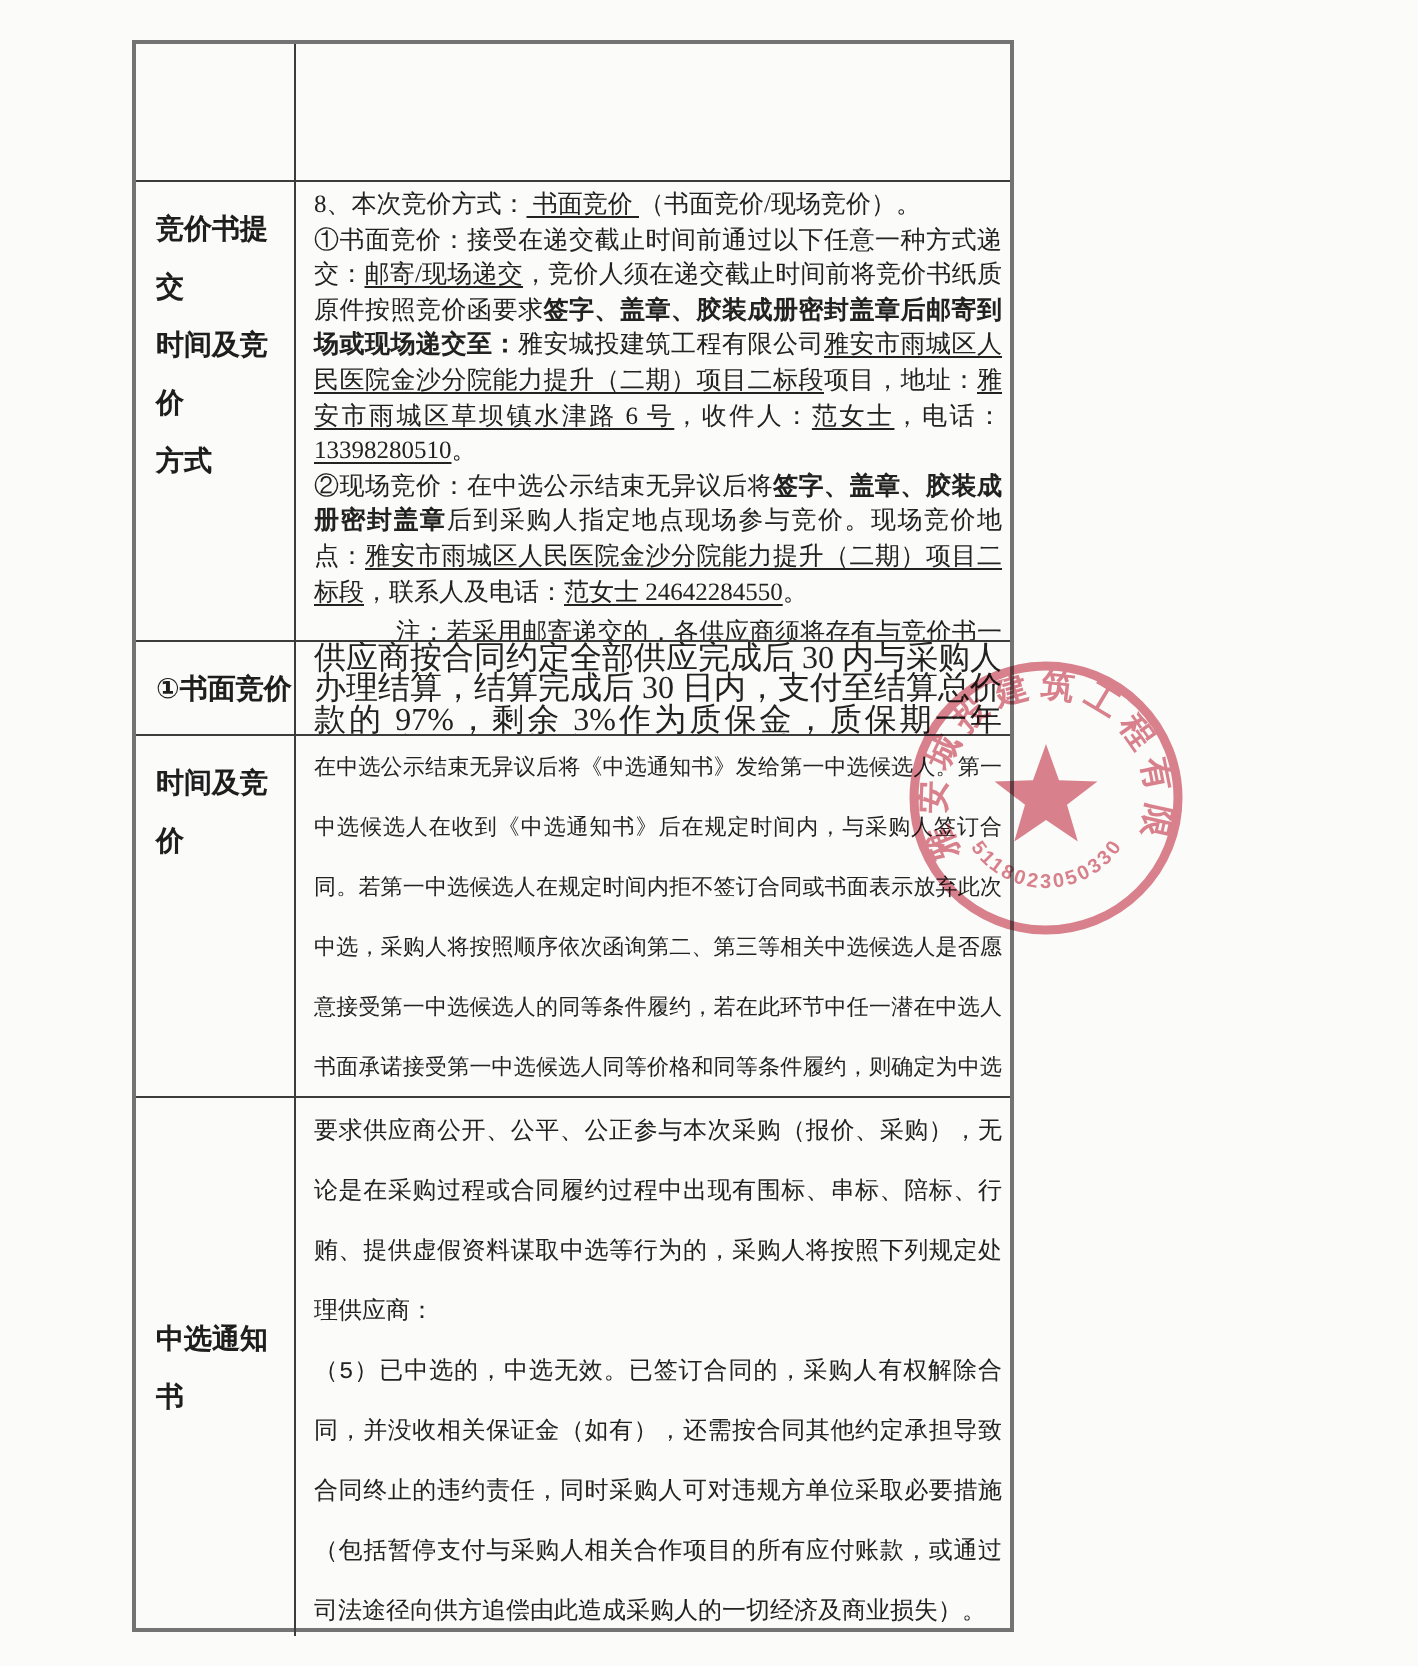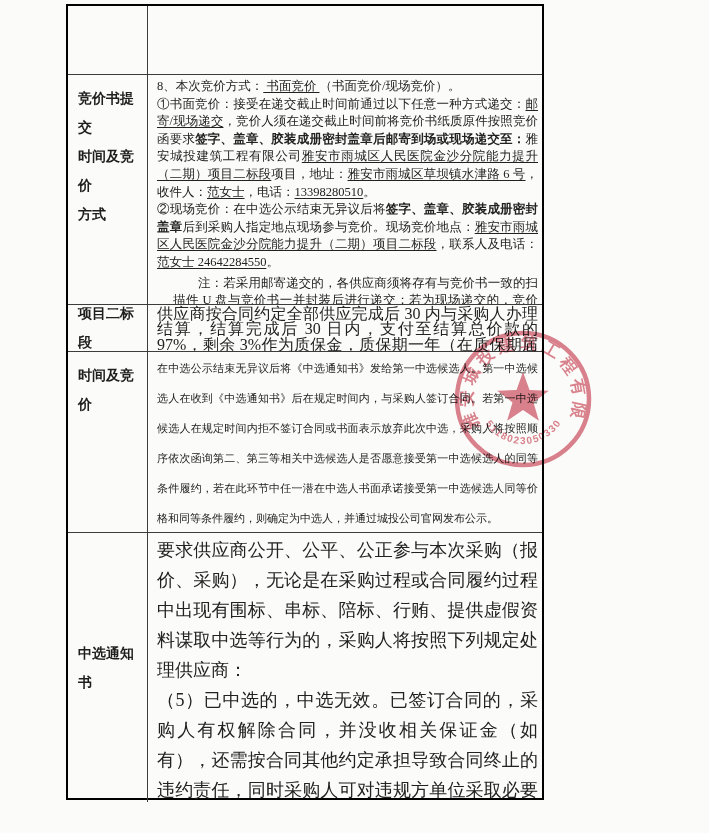--- a/index.html
+++ b/index.html
@@ -3,22 +3,22 @@
 <meta charset="utf-8">
 <style>
   html,body{margin:0;padding:0;}
   body{
     width:709px;height:833px;position:relative;overflow:hidden;
     background:#fbfbf9;
     font-family:"Liberation Serif","DejaVu Serif",serif;
     color:#222;
   }
   .doc-table{
-    position:absolute;left:66px;top:4px;width:478px;height:796px;
-    border:2px solid #000000;box-sizing:border-box;background:transparent;
+    position:absolute;left:66px;top:20px;width:441px;height:796px;
+    border:2px solid #737373;box-sizing:border-box;background:transparent;
   }
   .t-row{display:flex;box-sizing:border-box;border-bottom:1.5px solid #3c3c3c;}
   .t-row:last-child{border-bottom:none;}
   .r1{height:69px;}
   .r2{height:230px;}
   .r3{height:47px;}
   .r4{height:181px;}
   .r5{height:269px;}
   .cell-label{
     width:80px;box-sizing:border-box;flex:0 0 80px;
@@ -31,21 +31,21 @@
   .v-top{justify-content:flex-start;padding-top:9px;}
   .v-center{justify-content:center;}
   .cell-content{
     flex:1;box-sizing:border-box;overflow:hidden;
     padding:0 4px 0 9px;
   }
   .cell-content p{margin:0;text-align:justify;}
   .r2 .cell-content{font-size:12.5px;line-height:17.6px;padding-top:3px;}
   .r3 .cell-content{font-size:16px;line-height:15.4px;padding-top:1px;}
   .r4 .cell-content{font-size:11px;line-height:30px;padding-top:1px;}
-  .r5 .cell-content{font-size:18px;line-height:30px;padding-top:2px;}
+  .r5 .cell-content{font-size:12px;line-height:30px;padding-top:2px;font-family:Liberation Mono, monospace;}
   .para.indent{text-indent:2em;}
   .r2 .cell-content .para.indent{margin-top:3px;margin-left:16px;}
   .seg-u{text-decoration:underline;text-underline-offset:2px;}
   .seg-b{font-weight:bold;}
   
   .seal{
     position:absolute;left:447px;top:326px;width:152px;height:148px;
     mix-blend-mode:multiply;opacity:0.78;pointer-events:none;
   }
   .seal text{
@@ -69,21 +69,21 @@
 方式</div>
     <div class="cell-content">
         <p class="para"><span>8、本次竞价方式：</span><span class="seg-u"> 书面竞价 </span><span>（书面竞价/现场竞价）。</span></p>
         <p class="para"><span>①书面竞价：接受在递交截止时间前通过以下任意一种方式递交：</span><span class="seg-u">邮寄/现场递交</span><span>，竞价人须在递交截止时间前将竞价书纸质原件按照竞价函要求</span><span class="seg-b">签字、盖章、胶装成册密封盖章后邮寄到场或现场递交至：</span><span>雅安城投建筑工程有限公司</span><span class="seg-u">雅安市雨城区人民医院金沙分院能力提升（二期）项目二标段</span><span>项目，地址：</span><span class="seg-u">雅安市雨城区草坝镇水津路 6 号</span><span>，收件人：</span><span class="seg-u">范女士</span><span>，电话：</span><span class="seg-u">13398280510</span><span>。</span></p>
         <p class="para"><span>②现场竞价：在中选公示结束无异议后将</span><span class="seg-b">签字、盖章、胶装成册密封盖章</span><span>后到采购人指定地点现场参与竞价。现场竞价地点：</span><span class="seg-u">雅安市雨城区人民医院金沙分院能力提升（二期）项目二标段</span><span>，联系人及电话：</span><span class="seg-u">范女士 24642284550</span><span>。</span></p>
         <p class="para indent"><span>注：若采用邮寄递交的，各供应商须将存有与竞价书一致的扫描件 U 盘与竞价书一并封装后进行递交；若为现场递交的，竞价书扫描件 U 盘可单独交由采购人现场拷贝后予以归还。</span></p>
       </div>
   </div>
 
   <div class="t-row r3">
-    <div class="cell-label v-center">项目二标段</div>
+    <div class="cell-label v-center">①书面竞价</div>
     <div class="cell-content">
         <p class="para"><span>供应商按合同约定全部供应完成后 30 内与采购人办理结算，结算完成后 30 日内，支付至结算总价款的 97%，剩余 3%作为质保金，质保期一年（在质保期届满后 30 个工作日内无息支付给乙方，乙方应向甲方递交退还申请资料）。</span></p>
       </div>
   </div>
 
   <div class="t-row r4">
     <div class="cell-label v-top">时间及竞价</div>
     <div class="cell-content">
         <p class="para"><span>在中选公示结束无异议后将《中选通知书》发给第一中选候选人。第一中选候选人在收到《中选通知书》后在规定时间内，与采购人签订合同。若第一中选候选人在规定时间内拒不签订合同或书面表示放弃此次中选，采购人将按照顺序依次函询第二、第三等相关中选候选人是否愿意接受第一中选候选人的同等条件履约，若在此环节中任一潜在中选人书面承诺接受第一中选候选人同等价格和同等条件履约，则确定为中选人，并通过城投公司官网发布公示。</span></p>
       </div>

